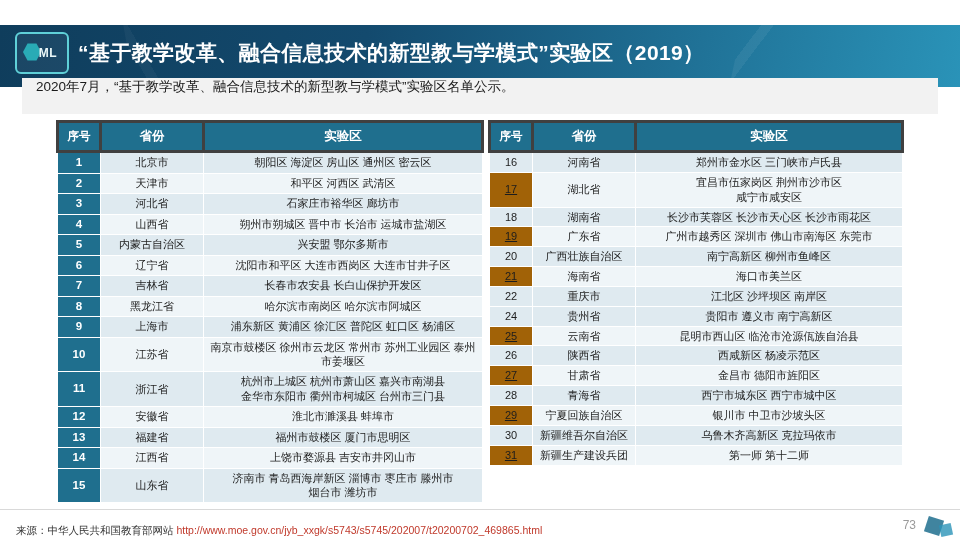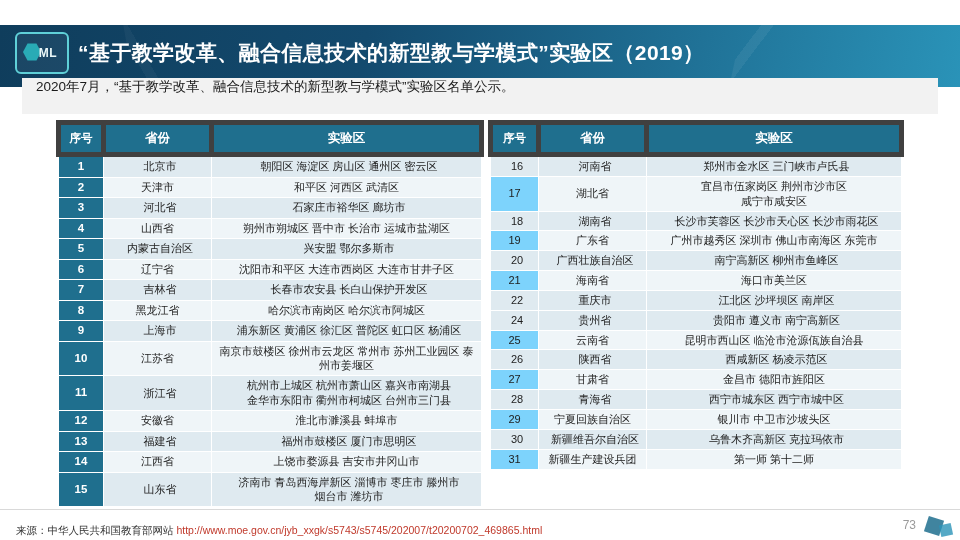--- a/index.html
+++ b/index.html
@@ -64,34 +64,34 @@
   }
   
   .tables{
     position:absolute;left:56px;top:120px;width:848px;
   }
   table{border-collapse:collapse;font-size:11px;color:#1d1d1d;}
   .tbl-left{position:absolute;left:0;top:0;width:428px;}
   .tbl-right{position:absolute;left:432px;top:0;width:416px;}
   th{
     background:#1f6f8e;color:#ffffff;font-size:12.5px;font-weight:bold;
-    border:5px solid #404040;padding:5px 2px;text-align:center;margin-top:38px;
+    border:3px solid #404040;padding:5px 2px;text-align:center;margin-top:38px;
   }
   td{
     border:1px solid #ffffff;padding:2px 3px;text-align:center;
     line-height:1.35;vertical-align:middle;
   }
   .c-no{width:36px;background:#1f6f8e;color:#ffffff;font-weight:bold;font-size:11.5px;}
   .c-no-light{width:36px;background:#ffffff;color:#1d1d1d;font-weight:normal;}
   .c-prov{width:96px;}
   .c-zone{}
-  .r-even td:not(.c-no){background:#dfeaf0;padding-left:8px;}
+  .r-even td:not(.c-no){background:#dfeaf0;}
   .r-odd  td:not(.c-no){background:#eff5f8;}
   .r-even td.c-no-light{background:#dfeaf0;}
-  .r-odd  td.c-no-light{background:#7dd3fc;}
+  .r-odd  td.c-no-light{background:#a16207;text-decoration:underline;}
   .tall{height:30px;}
   
   .footer-bar{
     position:absolute;left:0;bottom:0;width:960px;height:30px;
     background:#ffffff;border-top:1px solid #d9d9d9;
   }
   .source{
     position:absolute;left:16px;bottom:2px;
     font-size:10.5px;color:#333333;
   }

